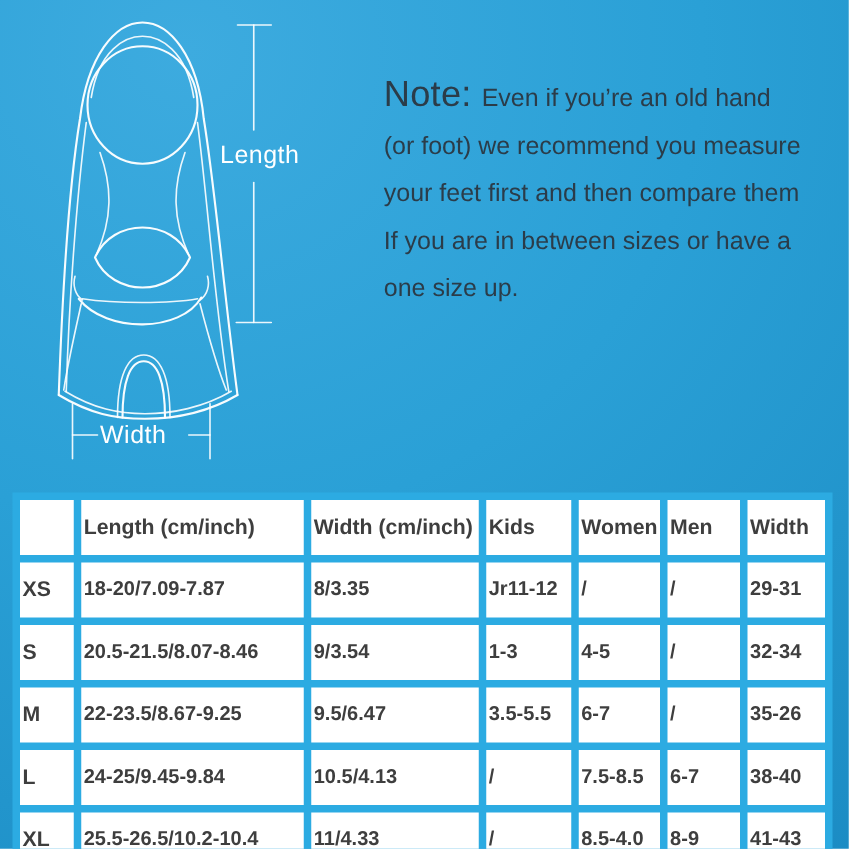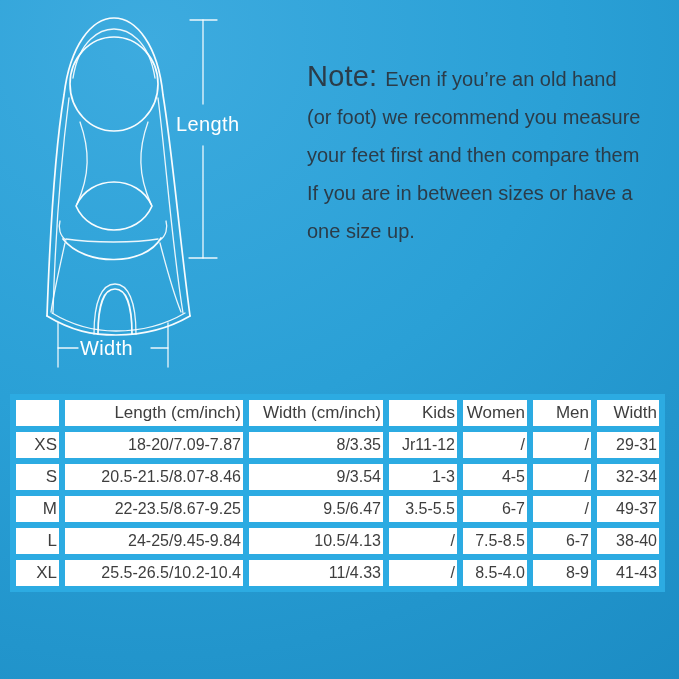--- a/index.html
+++ b/index.html
@@ -60,24 +60,24 @@
     position: absolute;
     left: 10px; top: 394px;
     border-collapse: separate;
     border-spacing: 6px;
     background: var(--table-accent, #2cabe2);
     table-layout: fixed;
   }
   .size-table th, .size-table td {
     background: var(--cell-background, #ffffff);
     color: var(--table-text, #3e3e3e);
-    font-weight: normal;
-    text-align: right;
+    font-weight: bold;
+    text-align: left;
     vertical-align: middle;
-    height: 26px;
+    height: 44px;
     padding: 0 2px;
     font-size: 16px;
     overflow: hidden;
   }
   .size-table thead th { font-size: 17px; }
   .size-table tbody th { font-size: 17px; }
 </style>
 </head>
 <body>
 
@@ -178,21 +178,21 @@
       <td>/</td>
       <td>32-34</td>
     </tr>
     <tr>
       <th>M</th>
       <td>22-23.5/8.67-9.25</td>
       <td>9.5/6.47</td>
       <td>3.5-5.5</td>
       <td>6-7</td>
       <td>/</td>
-      <td>49-37</td>
+      <td>35-26</td>
     </tr>
     <tr>
       <th>L</th>
       <td>24-25/9.45-9.84</td>
       <td>10.5/4.13</td>
       <td>/</td>
       <td>7.5-8.5</td>
       <td>6-7</td>
       <td>38-40</td>
     </tr>

